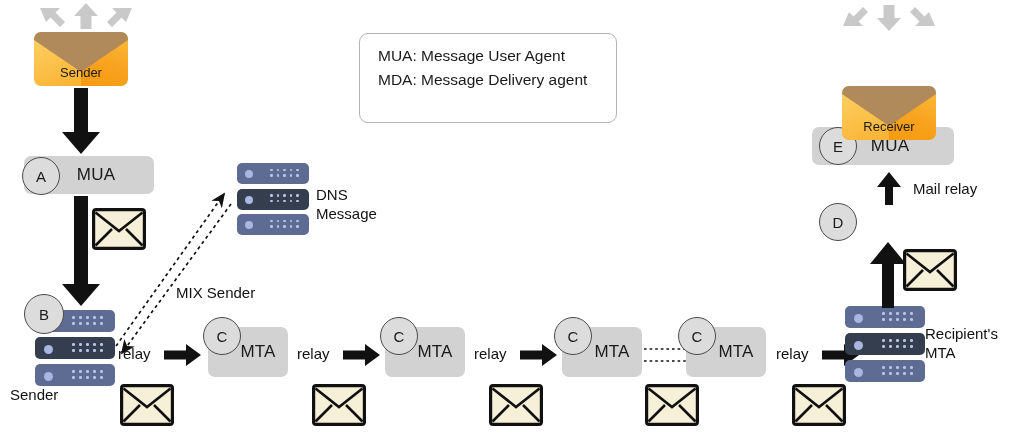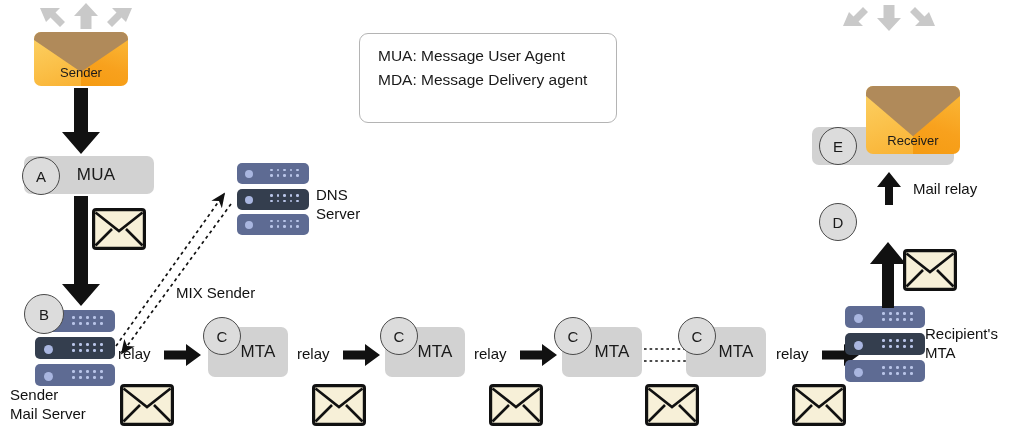--- a/index.html
+++ b/index.html
@@ -145,21 +145,20 @@
           <i style="left:7px;top:6px"></i>
           <i style="left:14px;top:6px"></i>
           <i style="left:21px;top:6px"></i>
           <i style="left:28px;top:6px"></i>
       </div>
     </div>
   </div>
   <div class="badge" style="left:24px;top:294px;width:38px;height:38px;">B</div>
   <div class="txt c" style="left:10px;top:386px;width:130px;">
     <div>Sender</div>
-    <div>Mail Server</div>
   </div>
 
   <div class="smallenv" style="left:120px;top:384px;">
     <svg width="54" height="42" viewBox="0 0 54 42">
       <rect x="1.6" y="1.6" width="50.8" height="38.8" rx="2.5" fill="#f7f0d8" stroke="#111" stroke-width="3.2"></rect>
       <path d="M3.5 4.5 L27 23 L50.5 4.5" fill="none" stroke="#111" stroke-width="2.6"></path>
       <path d="M3.5 37.5 L20 21 M50.5 37.5 L34 21" fill="none" stroke="#111" stroke-width="2.6"></path>
     </svg>
   </div>
 
@@ -217,21 +216,21 @@
         <i style="left:0;top:5.5px"></i>
           <i style="left:6.5px;top:5.5px"></i>
           <i style="left:13px;top:5.5px"></i>
           <i style="left:19.5px;top:5.5px"></i>
           <i style="left:26px;top:5.5px"></i>
       </div>
     </div>
   </div>
   <div class="txt c" style="left:316px;top:186px;width:74px;">
     <div>DNS</div>
-    <div>Server</div>
+    <div>Message</div>
   </div>
 
   <div class="txt" style="left:176px;top:284px;">MIX Sender</div>
 
   <div class="legend" style="left:359px;top:33px;width:258px;height:90px;">
     <div>MUA: Message User Agent</div>
     <div>MDA: Message Delivery agent</div>
   </div>
 
   <div class="txt" style="left:118px;top:345px;">relay</div>
@@ -397,21 +396,21 @@
     <span class="pill-label">MUA</span>
   </div>
   <div class="badge" style="left:819px;top:127px;width:36px;height:36px;">E</div>
 
   <div class="abs" style="left:873px;top:88px;">
     <svg width="32" height="40" viewBox="0 0 32 40">
       <path d="M16 0 L31 18 L22 18 L22 40 L10 40 L10 18 L1 18 Z" fill="#111"></path>
     </svg>
   </div>
 
-  <div class="bigenv abs" style="left:842px;top:32px;width:94px;height:68px;margin-left:24px;">
+  <div class="bigenv abs" style="left:842px;top:32px;width:94px;height:54px;">
     <div class="body-l"></div>
     <div class="body-r"></div>
     <svg class="flap" viewBox="0 0 94 54" preserveAspectRatio="none">
       <path d="M0 0 L94 0 L94 8 L47 40 L0 8 Z" fill="#b08a5a"></path>
     </svg>
     <div class="caption">Receiver</div>
   </div>
 
   <div class="abs" style="left:841px;top:2px;">
     <svg width="96" height="30" viewBox="0 0 96 30">

